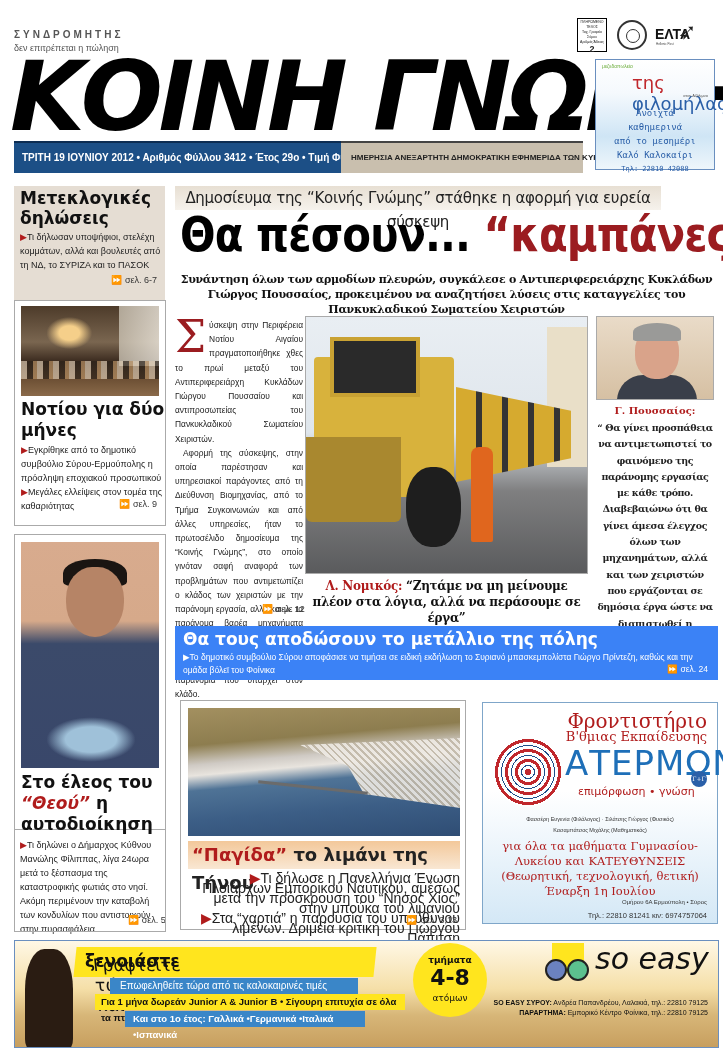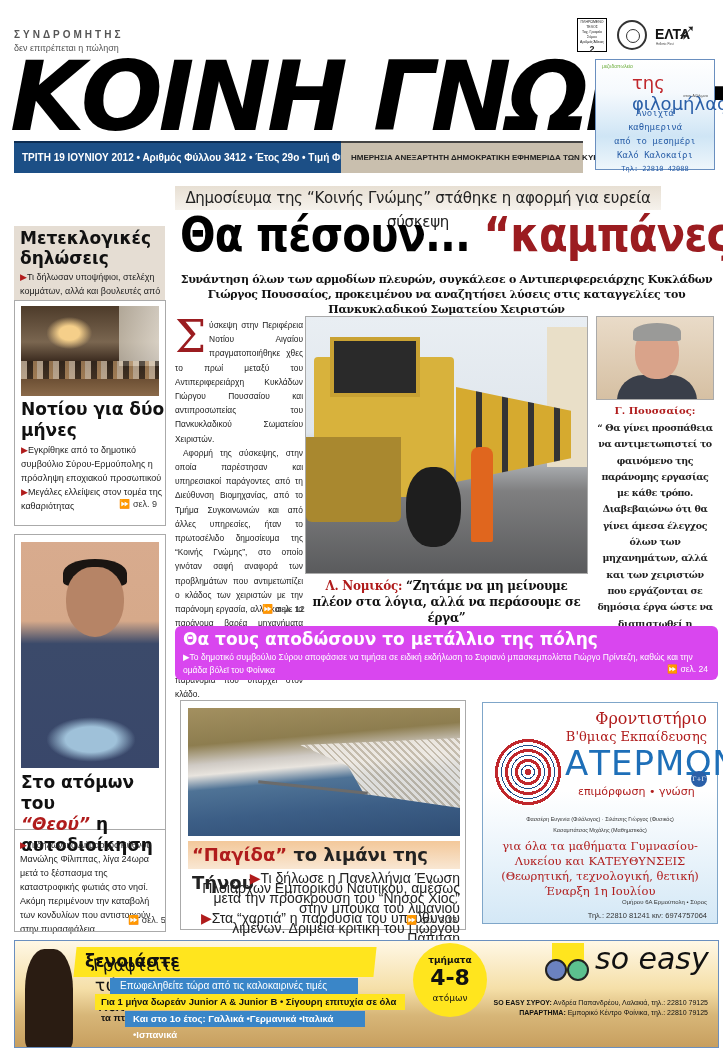--- a/index.html
+++ b/index.html
@@ -26,21 +26,21 @@
 
   .ad-filo { left: 595px; top: 59px; width: 120px; height: 111px; border: 1px solid #6a8fbf; background: linear-gradient(180deg, #fff 0%, #f5f9fd 30%, #cfe5f5 70%, #eef6fb 100%); }
   .ad-filo .t1 { position:absolute; left: 6px; top: 3px; font-size: 5px; color: #6a3; }
   .ad-filo .t2 { position:absolute; left: 8px; top: 12px; font-size: 18px; color: #c0282d; font-family: "DejaVu Sans", sans-serif; margin-left: 28px; }
   .ad-filo .t2 span.b { color:#2a5fa8; }
   .ad-filo .t3 { position:absolute; right: 6px; top: 33px; font-size: 4px; color: #555; }
   .ad-filo .t4 { position:absolute; left: 0; right: 0; top: 46px; text-align:center; font-size: 9px; line-height: 14px; color: #2a5fa8; font-family: "DejaVu Sans Mono", monospace; }
 
   
   .box { border: 1px solid #aaa; background: #fff; }
-  .box-1 { left: 14px; top: 186px; width: 151px; height: 132px; background: #e5ddd3; border: none; margin-top: 40px; }
+  .box-1 { left: 14px; top: 186px; width: 151px; height: 132px; background: #e5ddd3; border: none; }
   .kicker-h { font-family: "DejaVu Sans", sans-serif; font-weight: bold; color: #111; }
   .b1-head { left: 6px; top: 2px; font-size: 17px; line-height: 20px; }
   .b-body { font-size: 9px; line-height: 14px; color: #222; }
   .b1-body { left: 6px; top: 44px; width: 142px; }
   .arrow { color: #b01c1c; }
   .pg { color: #333; font-size: 9px; }
   .pg .ar { color: #b01c1c; }
   .b1-pg { right: 8px; top: 89px; }
 
   .box-2 { left: 14px; top: 300px; width: 152px; height: 226px; }
@@ -85,39 +85,39 @@
   .caption-quote .red { color: #b01c1c; }
 
   .ph-pous { left: 596px; top: 316px; width: 118px; height: 84px; border: 1px solid #aaa; background: linear-gradient(180deg, #e9dbc8 0%, #d6c0a3 100%); }
   .ph-pous .face { position:absolute; left: 38px; top: 10px; width: 44px; height: 52px; background: #d9a38a; border-radius: 45%; }
   .ph-pous .hair { position:absolute; left: 36px; top: 6px; width: 48px; height: 18px; background: #9a9a98; border-radius: 50% 50% 10% 10%; }
   .ph-pous .suit { position:absolute; left: 20px; top: 58px; width: 80px; height: 26px; background: #3a3f4a; border-radius: 30px 30px 0 0; }
   .pous-name { left: 596px; top: 405px; width: 118px; text-align: center; color: #b01c1c; font-weight: bold; font-size: 10px; font-family: "DejaVu Serif", serif; }
   .pous-quote { left: 596px; top: 420px; width: 118px; text-align: center; font-weight: bold; font-size: 9.5px; line-height: 16.3px; font-family: "DejaVu Serif", serif; color: #222; letter-spacing: -0.4px; }
 
   
-  .red-banner { left: 175px; top: 626px; width: 543px; height: 54px; background: #d946ef; color: #fff; border-radius: 6px; }
+  .red-banner { left: 175px; top: 626px; width: 543px; height: 54px; background: #3b82f6; color: #fff; }
   .red-banner .h { position:absolute; left: 8px; top: 3px; font-size: 17px; font-weight: bold; font-family: "DejaVu Sans", sans-serif; }
   .red-banner .t { position:absolute; left: 8px; top: 25px; width: 525px; font-size: 8.5px; line-height: 13px; }
   .red-banner .pg { position:absolute; right: 10px; top: 38px; color:#fff; font-size: 8.5px; }
   .red-banner .pg .ar { color: #fff; }
 
   
   .box-tinos { left: 180px; top: 700px; width: 286px; height: 230px; }
   .ph-tinos { left: 7px; top: 7px; width: 272px; height: 128px; background: linear-gradient(175deg, #a39060 0%, #8d7d4f 25%, #cfcac4 38%, #e8e4de 45%, #4f7396 55%, #3c5e86 75%, #2f4d74 100%); }
   .ph-tinos .town { position:absolute; right: 0; top: 30px; width: 160px; height: 70px; background: repeating-linear-gradient(45deg, #eeeae4 0 3px, #c2b9a9 3px 5px); clip-path: polygon(0 10%, 100% 0, 100% 100%, 40% 80%, 30% 40%); opacity:.9; }
   .ph-tinos .pier { position:absolute; left: 70px; top: 78px; width: 110px; height: 3px; background: #6b6b6b; transform: rotate(6deg); }
   .tinos-head { left: 7px; top: 140px; width: 272px; height: 28px; background: linear-gradient(180deg,#f3c89a,#f9e7d3); font-size: 18px; font-weight: bold; font-family: "DejaVu Sans", sans-serif; line-height: 28px; padding-left: 4px; }
   .tinos-head .red { color: #b01c1c; }
   .tinos-body { left: 7px; top: 172px; width: 272px; font-size: 14px; line-height: 10px; color:#222;text-align:right; }
   .tinos-pg { right: 8px; top: 214px; }
 
   
   .ad-aterm { left: 482px; top: 702px; width: 236px; height: 222px; border: 1px solid #7fa6c9; background: linear-gradient(180deg, #fff 0%, #fff 40%, #d4e8f6 100%); font-family: "DejaVu Serif", serif; }
-  .ad-aterm .l1 { position:absolute; right: 10px; top: 6px; font-size: 16px; color: #b01c1c; }
+  .ad-aterm .l1 { position:absolute; right: 10px; top: 6px; font-size: 20px; color: #b01c1c; }
   .ad-aterm .l2 { position:absolute; right: 10px; top: 26px; font-size: 13px; color: #b01c1c; }
   .ad-aterm .spiral { position:absolute; left: 10px; top: 34px; width: 70px; height: 70px; border-radius: 50%; background: repeating-radial-gradient(circle, #c0282d 0 3px, #fff 3px 6px, #1e4f8a 6px 7px, #fff 7px 10px); }
   .ad-aterm .brand { position:absolute; left: 82px; top: 40px; font-size: 34px; color: #1e6fb8; font-family: "DejaVu Sans", sans-serif; letter-spacing: 1px; }
   .ad-aterm .badge { position:absolute; left: 208px; top: 68px; width: 16px; height: 16px; border-radius: 50%; background: #2a5fa8; color:#fff; font-size: 6px; text-align:center; line-height: 16px; }
   .ad-aterm .slogan { position:absolute; left: 95px; top: 82px; font-size: 11px; color: #b01c1c; font-family: "DejaVu Sans", sans-serif; }
   .ad-aterm .teach1 { position:absolute; left: 0; right: 0; top: 113px; text-align:center; font-size: 5.5px; color:#333; font-family: "Liberation Sans", sans-serif; }
   .ad-aterm .teach2 { position:absolute; left: 0; right: 0; top: 124px; text-align:center; font-size: 5.5px; color:#333; font-family: "Liberation Sans", sans-serif; }
   .ad-aterm .big { position:absolute; left: 0; right: 0; top: 136px; text-align:center; font-size: 11.5px; line-height: 15px; color: #b01c1c; }
   .ad-aterm .addr { position:absolute; right: 10px; top: 196px; font-size: 6px; color:#333; font-family: "Liberation Sans", sans-serif; }
   .ad-aterm .tel { position:absolute; right: 10px; top: 208px; font-size: 7.5px; color:#333; font-family: "Liberation Sans", sans-serif; }
@@ -198,21 +198,21 @@
   <div class="abs pg b2-pg"><span class="ar">⏩</span> <span>σελ. 9</span></div>
 </div>
 
 <div class="abs box box-3" style="height:296px">
   <div class="abs photo ph-man">
     <div class="hair"></div>
       <div class="head"></div>
       <div class="shirt-art"></div>
   </div>
   <div class="abs kicker-h b3-head">
-    <span>Στο ατόμων του</span><br>
+    <span>Στο έλεος του</span><br>
     <span class="red">“Θεού”</span> <span>η αυτοδιοίκηση</span>
   </div>
 </div>
 <div class="abs b-body" style="left:20px; top:838px; width:142px;"><span class="arrow">▶</span><span>Τι δηλώνει ο Δήμαρχος Κύθνου Μανώλης Φίλιππας, λίγα 24ωρα μετά το ξέσπασμα της καταστροφικής φωτιάς στο νησί. Ακόμη περιμένουν την καταβολή των κονδυλίων που αντιστοιχούν στην πυρασφάλεια</span></div>
 <div class="abs pg" style="left:128px; top:915px;"><span class="ar">⏩</span> <span>σελ. 5</span></div>
 <div class="abs" style="left:14px; top:534px; width:152px; height:398px; border:1px solid #aaa; pointer-events:none;"></div>
 
 <div class="abs kicker">Δημοσίευμα της “Κοινής Γνώμης” στάθηκε η αφορμή για ευρεία σύσκεψη</div>
 <div class="abs headline"><span>Θα πέσουν... </span><span class="red">“καμπάνες”</span></div>
 <div class="abs deck">Συνάντηση όλων των αρμοδίων πλευρών, συγκάλεσε ο Αντιπεριφερειάρχης Κυκλάδων Γιώργος Πουσσαίος, προκειμένου να αναζητήσει λύσεις στις καταγγελίες του Πανκυκλαδικού Σωματείου Χειριστών</div>

